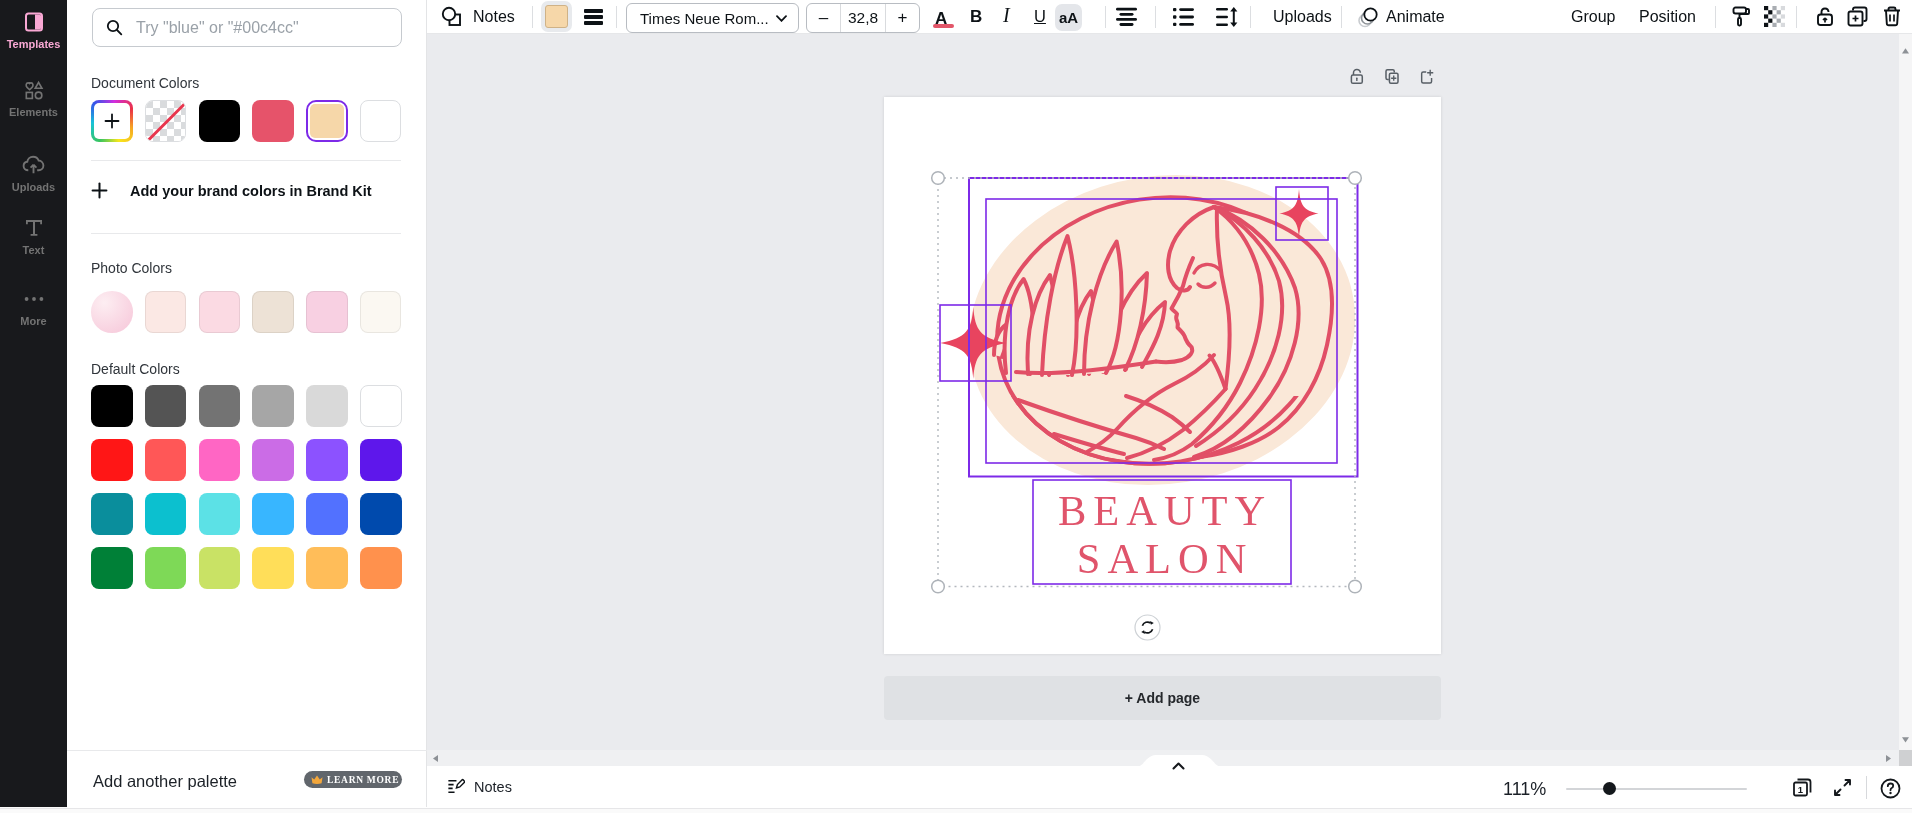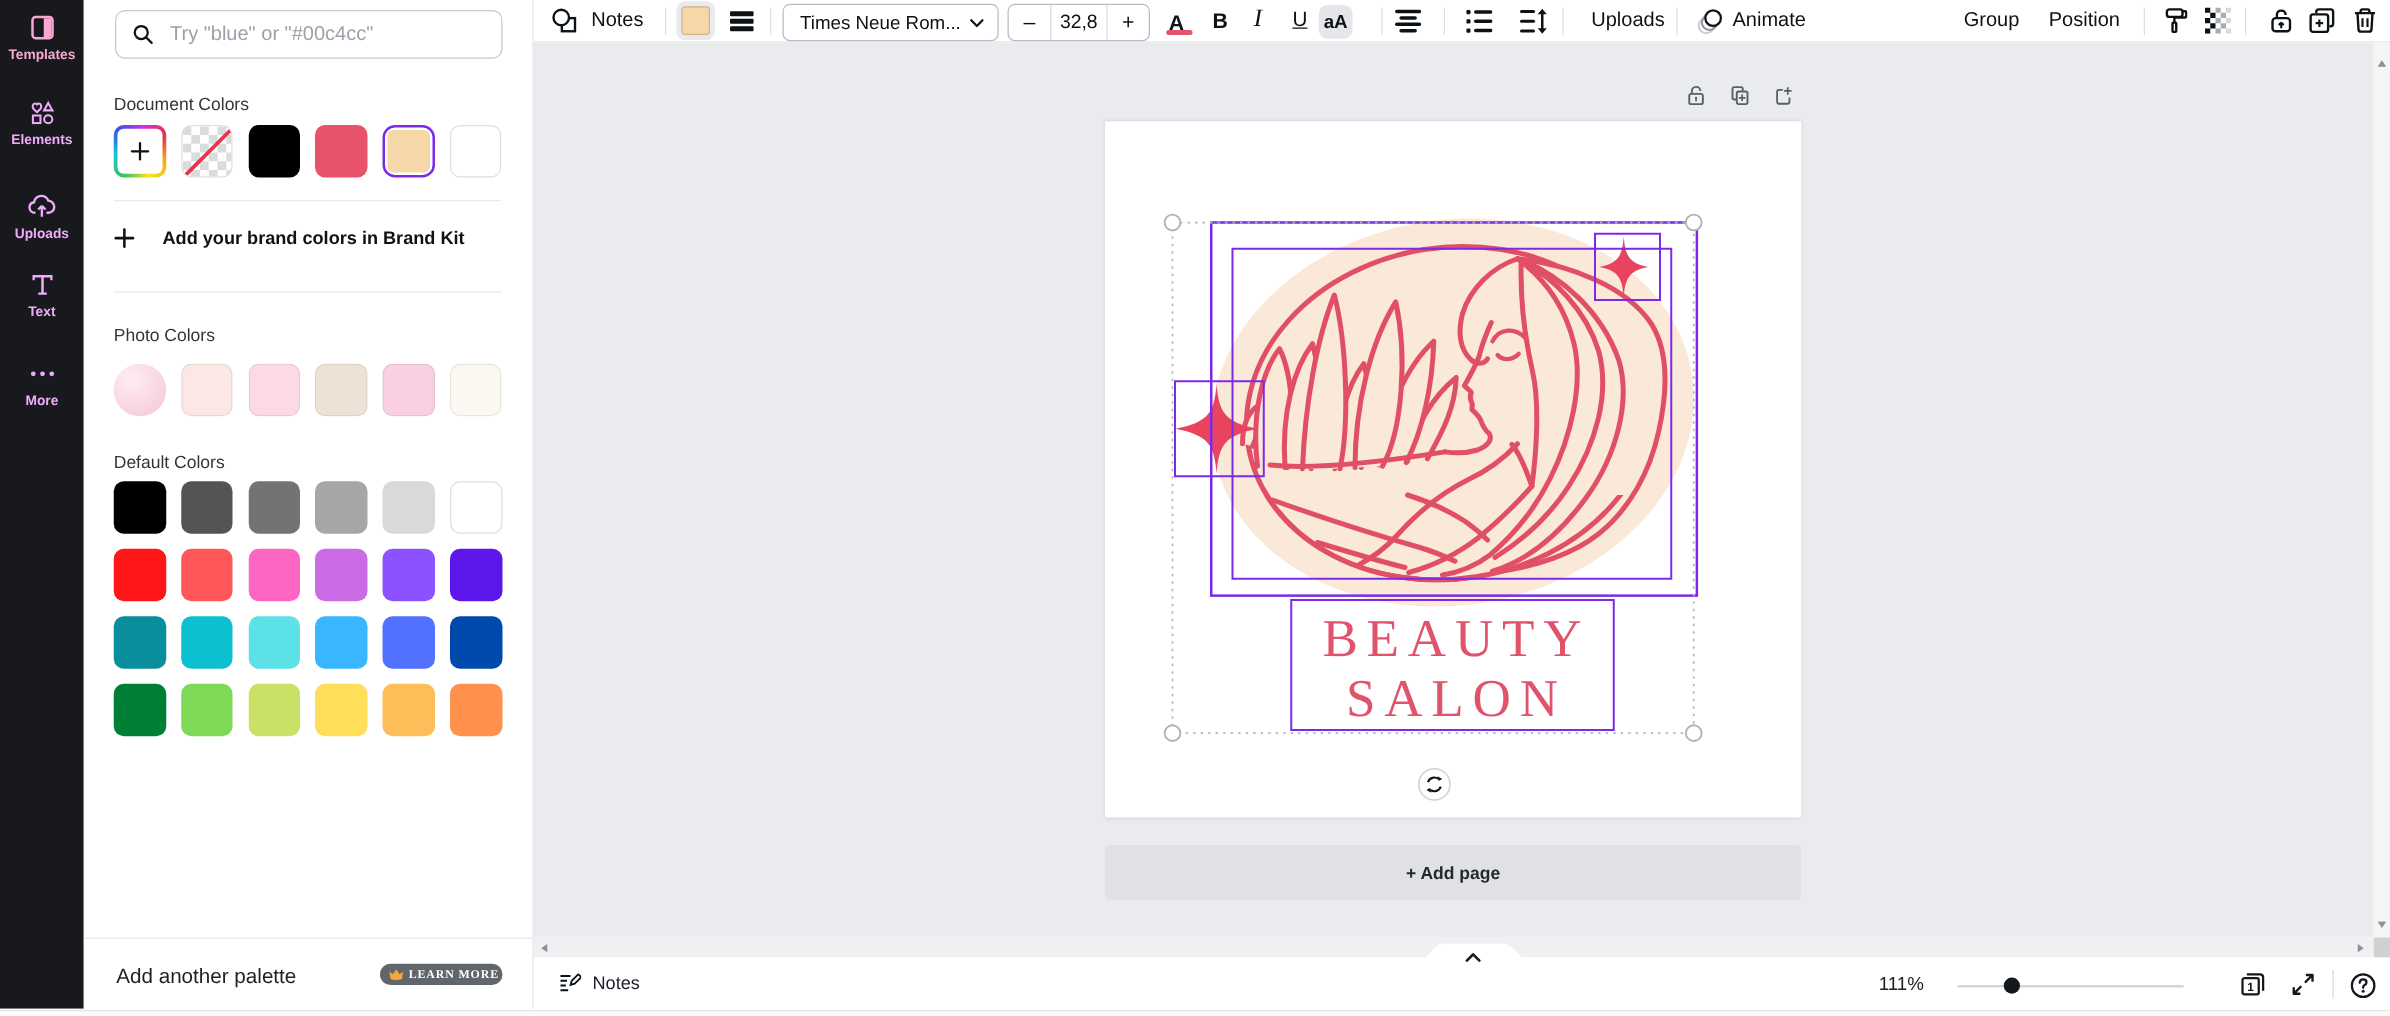--- a/index.html
+++ b/index.html
@@ -1,20 +1,20 @@
 <!DOCTYPE html>
 <html><head>
 <meta charset="utf-8">
 <style>
   * { margin:0; padding:0; box-sizing:border-box; }
   html,body { width:1912px; height:813px; overflow:hidden; background:#fff;
     font-family:"Liberation Sans", sans-serif; }
   
   #sidebar { position:absolute; left:0; top:0; width:67px; height:807px; background:#18191c; }
-  .sbitem { position:absolute; left:0; width:67px; display:flex; flex-direction:column; align-items:center; color:#f0abfc; }
+  .sbitem { position:absolute; left:0; width:67px; display:flex; flex-direction:column; align-items:center; color:#737373; }
   .sbitem.active { color:#f9a8d4; }
   .sbitem .lbl { font-size:11px; font-weight:700; margin-top:4px; }
   
   #panel { position:absolute; left:67px; top:0; width:360px; height:807px; background:#fff; border-right:1px solid #e3e4e6; }
   #searchbox { position:absolute; left:25px; top:8px; width:310px; height:39px; border:1px solid #c6cacf; border-radius:8px; display:flex; align-items:center; }
   #searchbox .ph { color:#9aa1a8; font-size:16px; margin-left:13px; }
   .sectlbl { position:absolute; left:24px; font-size:14px; font-weight:500; color:#30353b; }
   .swrow { position:absolute; left:24px; display:flex; gap:12.3px; }
   .sw { width:41.5px; height:41.5px; border-radius:8px; position:relative; }
   .divider { position:absolute; left:24px; width:310px; height:1px; background:#e8e9eb; }
@@ -29,21 +29,21 @@
   #artboard { position:absolute; left:457px; top:63px; width:557px; height:557px; background:#fff; box-shadow:0 0 3px rgba(0,0,0,0.12); }
   #addpage { position:absolute; left:457px; top:642px; width:557px; height:44px; background:#dfe1e4; border-radius:4px; display:flex; align-items:center; justify-content:center; font-size:14px; font-weight:600; color:#25282c; }
   
   #vscroll { position:absolute; left:1899px; top:34px; width:13px; height:716px; background:#f5f5f6; }
   #hscroll { position:absolute; left:427px; top:750px; width:1472px; height:16px; background:#eff0f2; }
   #scorner { position:absolute; left:1899px; top:750px; width:13px; height:16px; background:#cfd0d2; }
   
   #bottombar { position:absolute; left:427px; top:766px; width:1485px; height:42px; background:#fff; }
   #bottomedge { position:absolute; left:0; top:808px; width:1912px; height:5px; background:#fafafa; border-top:1px solid #e6e6e8; }
   #sidebase { position:absolute; left:0; top:807px; width:67px; height:6px; background:#fafafa; }
-  .bbtxt { font-size:15px; color:#1a1f26; }
+  .bbtxt { font-size:18px; color:#1a1f26; }
 </style>
 </head>
 <body>
 
 <div id="sidebar">
   <div class="sbitem active" style="top:10px;">
     <svg width="24" height="24" viewBox="0 0 24 24" fill="none" stroke="currentColor" stroke-width="2">
       <rect x="4" y="3.5" width="16" height="17" rx="2.5"></rect>
       <path d="M 13,4.5 L 17.5,4.5 Q 19,4.5 19,6 L 19,18 Q 19,19.5 17.5,19.5 L 13,19.5 Z" fill="currentColor" stroke="none"></path>
     </svg>

